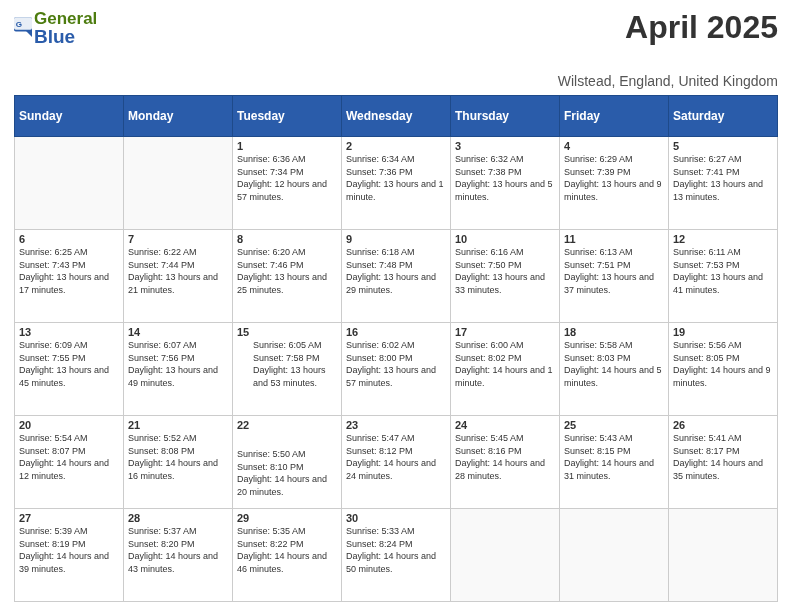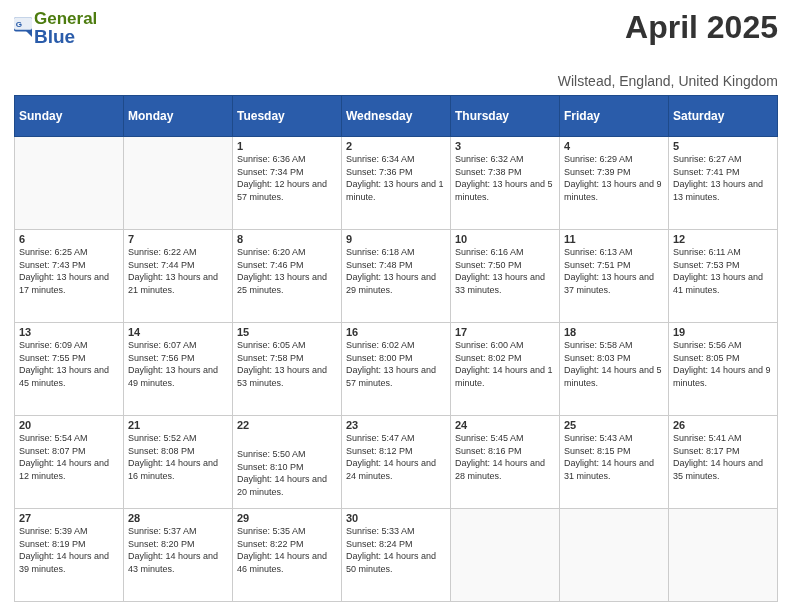--- a/index.html
+++ b/index.html
@@ -224,21 +224,21 @@
 Daylight: 13 hours and 45 minutes.</div>
           </td>
           <td>
             <span class="day-num">14</span>
             <div class="day-info" style="white-space: pre-line;">Sunrise: 6:07 AM
 Sunset: 7:56 PM
 Daylight: 13 hours and 49 minutes.</div>
           </td>
           <td>
             <span class="day-num">15</span>
-            <div class="day-info" style="white-space: pre-line;">Sunrise: 6:05 AM
+            <div class="day-info" style="white-space: pre-line; margin-left: 16px;">Sunrise: 6:05 AM
 Sunset: 7:58 PM
 Daylight: 13 hours and 53 minutes.</div>
           </td>
           <td>
             <span class="day-num">16</span>
             <div class="day-info" style="white-space: pre-line;">Sunrise: 6:02 AM
 Sunset: 8:00 PM
 Daylight: 13 hours and 57 minutes.</div>
           </td>
           <td>

